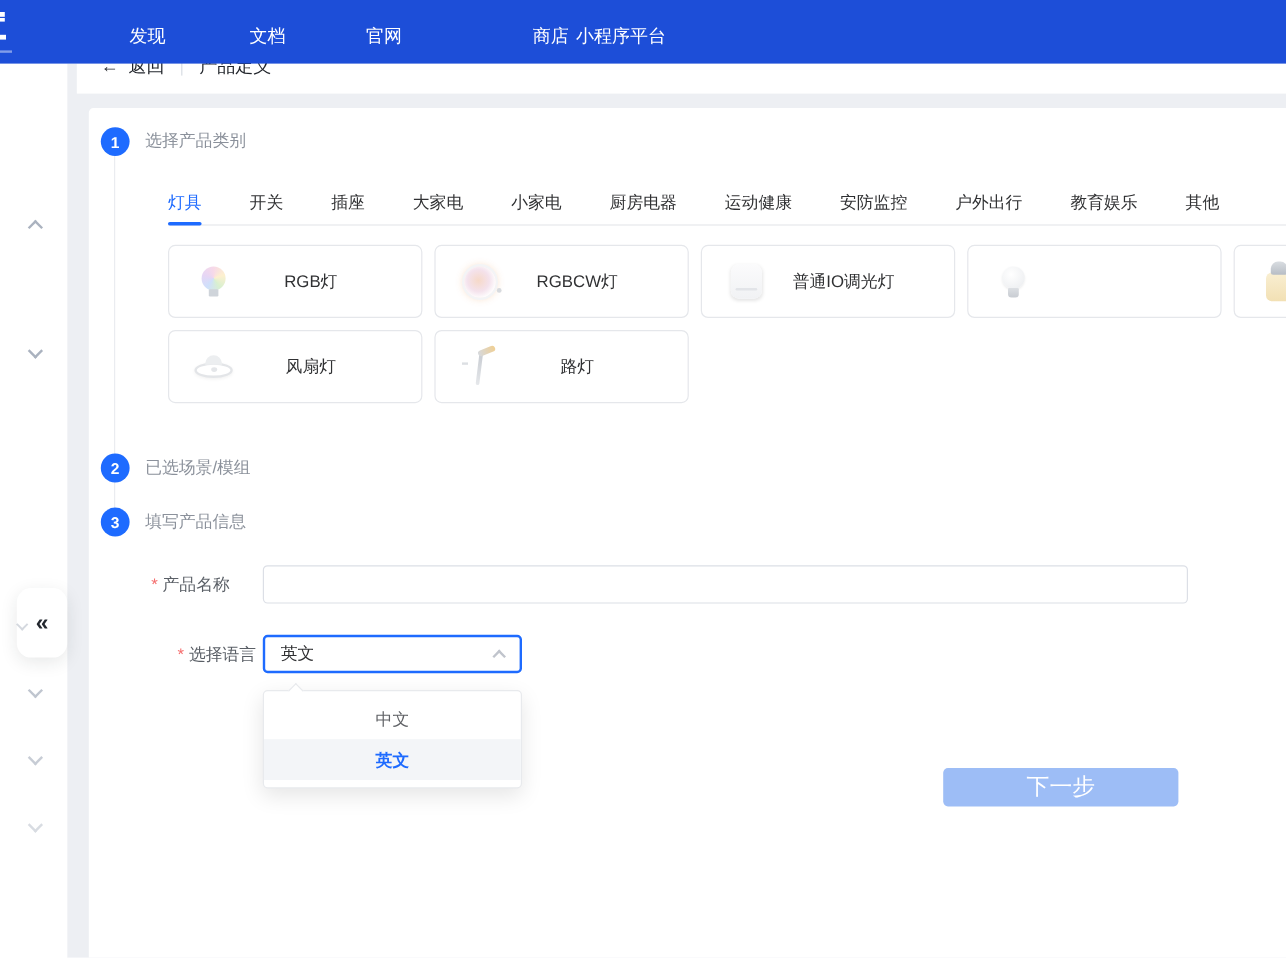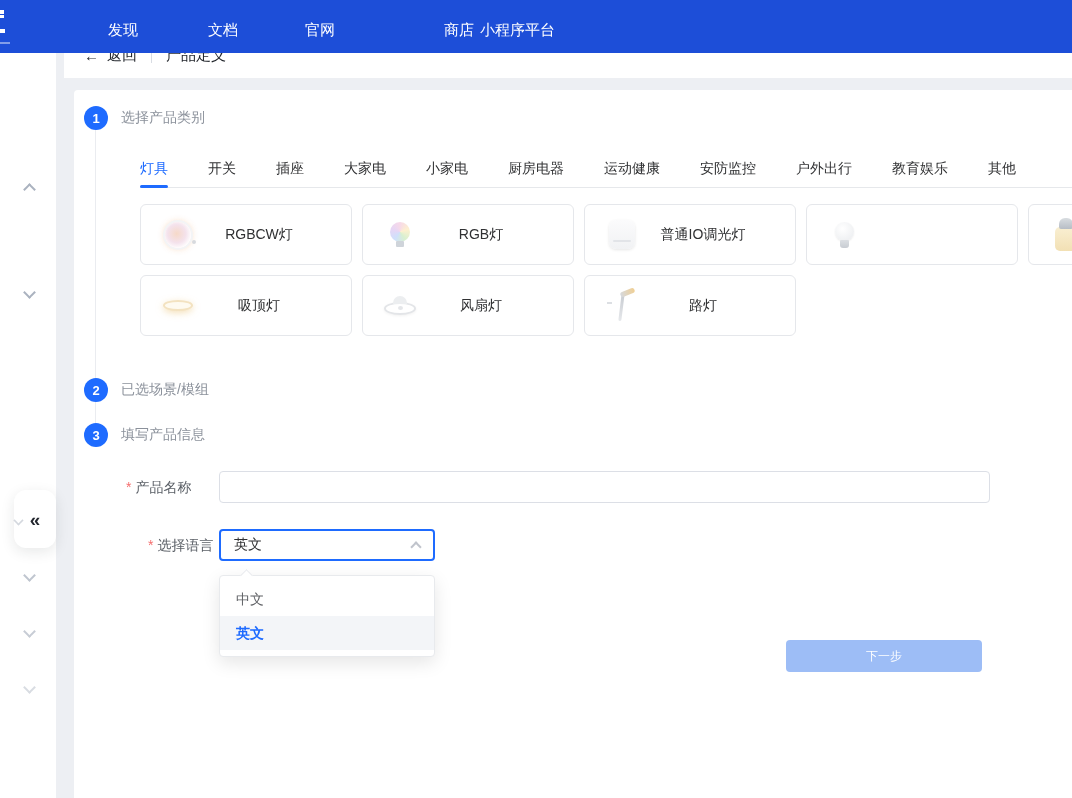--- a/index.html
+++ b/index.html
@@ -133,26 +133,26 @@
   .lang-select .val { font-size:14px; color:#303133; padding-left:13px; flex:1; }
   .sel-arrow { margin-right:13px; width:8px; height:8px; border-left:2px solid #c0c4cc;
     border-bottom:2px solid #c0c4cc; transform:rotate(135deg); margin-top:4px; }
 
   
   .dropdown { position:absolute; left:145px; top:485px; width:216px; background:#fff;
     border:1px solid #e8eaed; border-radius:4px; padding:6px 0;
     box-shadow:0 6px 18px rgba(0,0,0,.1); z-index:15; }
   .dd-arrow { position:absolute; left:22px; top:-5px; width:9px; height:9px; background:#fff;
     border-left:1px solid #e8eaed; border-top:1px solid #e8eaed; transform:rotate(45deg); }
-  .dd-item { height:34px; line-height:34px; padding:0 16px; font-size:14px; color:#606266; cursor:pointer; }
+  .dd-item { height:34px; line-height:34px; padding:0 16px; font-size:14px; color:#606266; cursor:pointer;text-align:center; }
   .dd-item.selected { color:#1e6bff; font-weight:bold; background:#f3f5f8; }
 
   
   .next-btn { position:absolute; left:712px; top:550px; width:196px; height:32px;
-    background:#9dbdf6; border:none; border-radius:4px; color:#fff; font-size:12px; cursor:pointer; }
+    background:#9dbdf6; border:none; border-radius:4px; color:#fff; font-size:19px; cursor:pointer; }
 </style>
 </head>
 <body>
 
 <div class="header">
   <span class="logo-frag lf1"></span>
   <span class="logo-frag lf2"></span>
   <span class="logo-frag lf3"></span>
   <span class="logo-frag lf4"></span>
   <span class="nav-item nav-0">发现</span>
@@ -205,53 +205,47 @@
       <span class="tab">运动健康</span>
       <span class="tab">安防监控</span>
       <span class="tab">户外出行</span>
       <span class="tab">教育娱乐</span>
       <span class="tab">其他</span>
     </div>
 
     <div class="grid">
       <div class="pcard">
         <span class="icon-box">
+            <span class="i-rgb-bulb"></span>
+          </span>
+        <span class="pname">RGB灯</span>
+      </div>
+      <div class="pcard">
+        <span class="icon-box">
             <span class="i-rgbcw"></span>
           </span>
         <span class="pname">RGBCW灯</span>
       </div>
       <div class="pcard">
         <span class="icon-box">
-            <span class="i-rgb-bulb"></span>
-          </span>
-        <span class="pname">RGB灯</span>
-      </div>
-      <div class="pcard">
-        <span class="icon-box">
             <span class="i-io"></span>
           </span>
         <span class="pname">普通IO调光灯</span>
       </div>
       <div class="pcard">
         <span class="icon-box">
             <span class="i-bulb"></span>
           </span>
         <span class="pname"></span>
       </div>
       <div class="pcard">
         <span class="icon-box">
             <span class="i-night"></span>
           </span>
         <span class="pname">小夜灯</span>
-      </div>
-      <div class="pcard">
-        <span class="icon-box">
-            <span class="i-ceiling"></span>
-          </span>
-        <span class="pname">吸顶灯</span>
       </div>
       <div class="pcard">
         <span class="icon-box">
             <span class="i-fan"></span>
           </span>
         <span class="pname">风扇灯</span>
       </div>
       <div class="pcard">
         <span class="icon-box">
             <span class="i-street">

